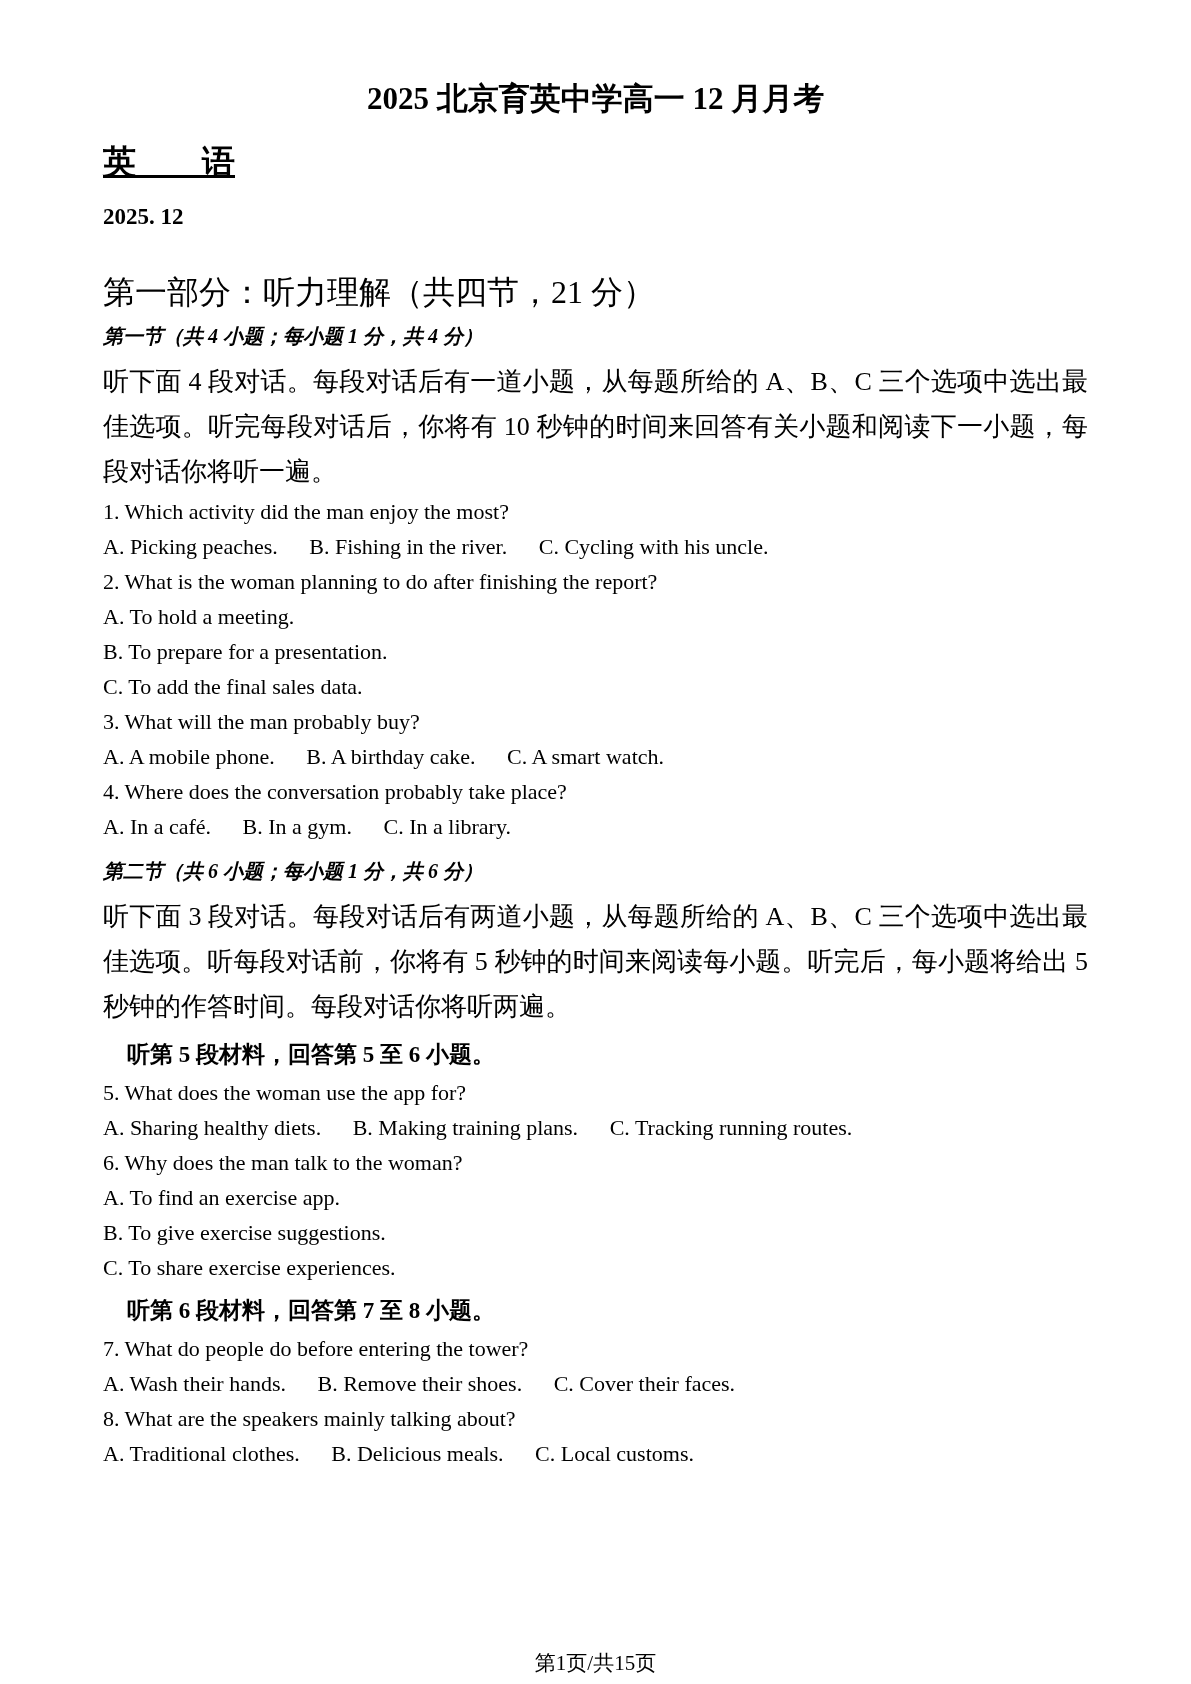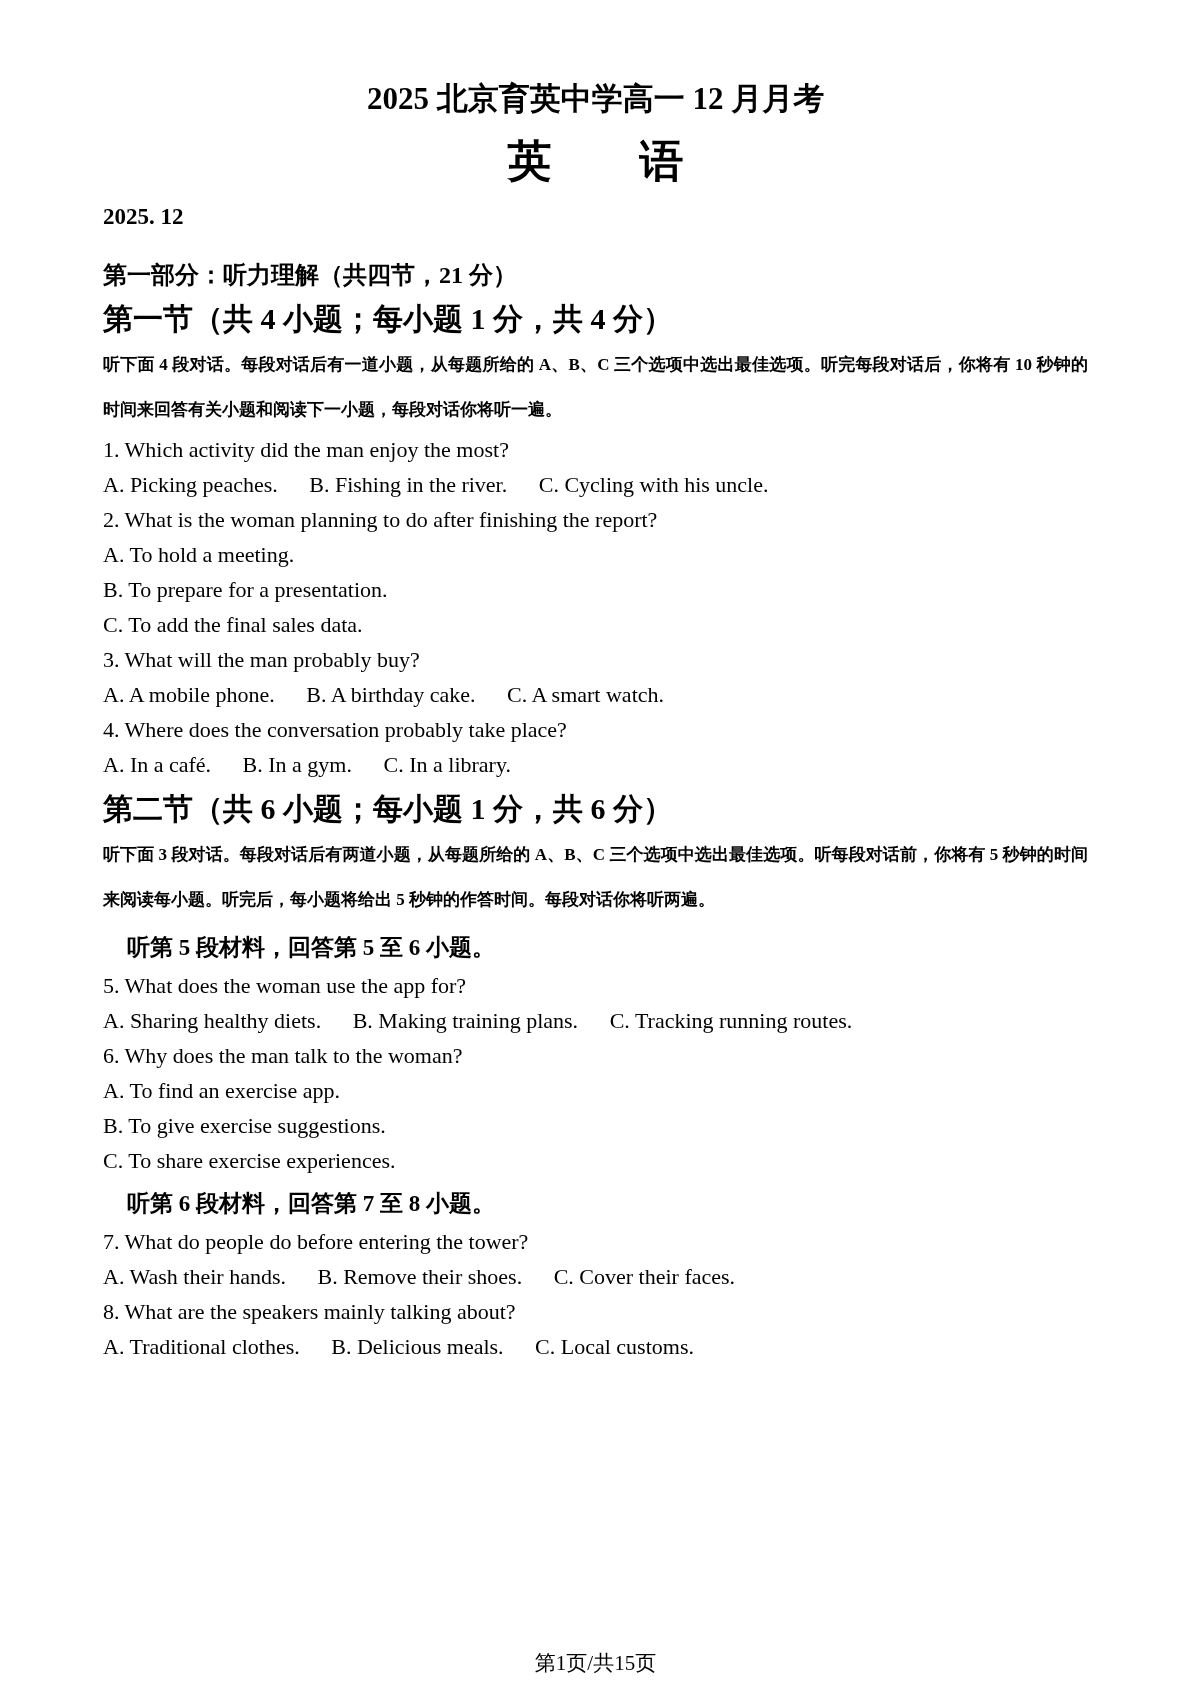--- a/index.html
+++ b/index.html
@@ -21,51 +21,52 @@
   }
   .doc-title {
     margin: 0;
     font-size: 31px;
     font-weight: bold;
     text-align: center;
     line-height: 38px;
   }
   .doc-subject {
     margin: 24px 0 0 0;
-    font-size: 44px;
+    font-size: 33px;
     font-weight: bold;
-    text-align: center;
     line-height: 40px;
     white-space: pre;
+    text-decoration: underline;
   }
   .doc-date {
     margin-top: 20px;
     font-size: 23px;
     font-weight: bold;
     text-align: left;
     line-height: 30px;
   }
   .part-heading {
-    margin-top: 26px;
-    font-size: 24px;
-    font-weight: bold;
+    margin-top: 43px;
+    font-size: 32px;
+    font-weight: normal;
     line-height: 34px;
   }
   .sec-heading {
     margin-top: 10px;
-    font-size: 30px;
+    font-size: 20px;
     font-weight: bold;
     line-height: 34px;
+    font-style: italic;
   }
   .sec-heading.second {
   }
   .cn-para {
     margin-top: 6px;
-    font-size: 17px;
-    font-weight: bold;
+    font-size: 26px;
+    font-weight: normal;
     line-height: 45px;
     text-align: justify;
     text-justify: inter-ideograph;
   }
   .material-note {
     margin-top: 6px;
     font-size: 23px;
     font-weight: bold;
     line-height: 40px;
     margin-left: 24px;

